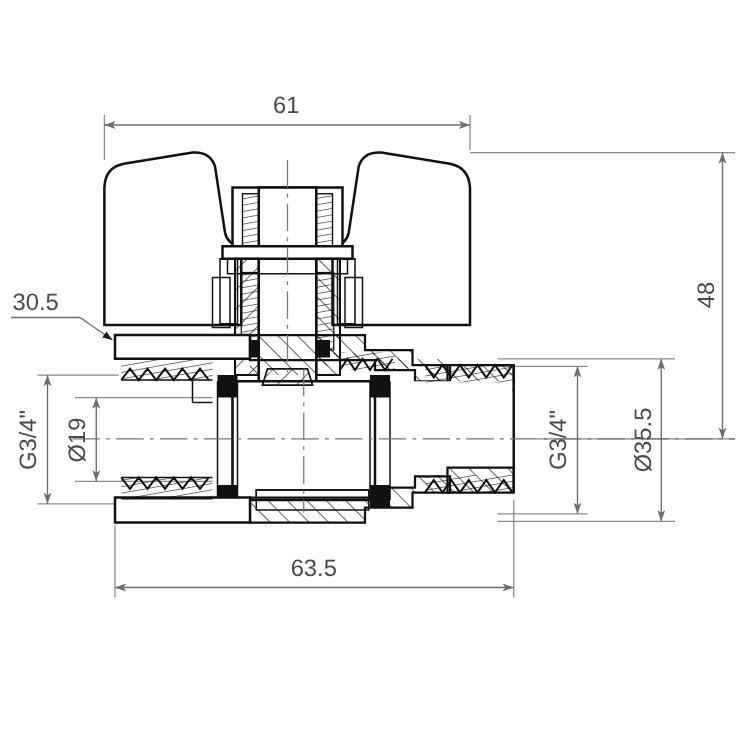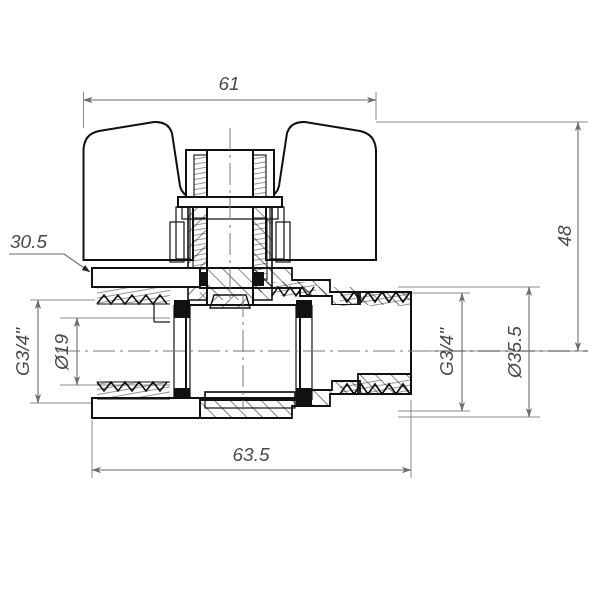--- a/index.html
+++ b/index.html
@@ -12,21 +12,20 @@
     height: 600px;
     font-family: "Liberation Sans", sans-serif;
     overflow: hidden;
     position: relative;
   }
   #drawing-root {
     position: absolute;
     top: 0; left: 0;
     width: 495px;
     height: 600px;
-    font-style: italic;
   }
   svg { display: block; }
   .dimtext {
     font-family: "Liberation Sans", sans-serif;
     font-size: 19px;
     fill: #4a4a4a;
   }
   .dimline {
     stroke: #6d6d6d;
     stroke-width: 1.1;

